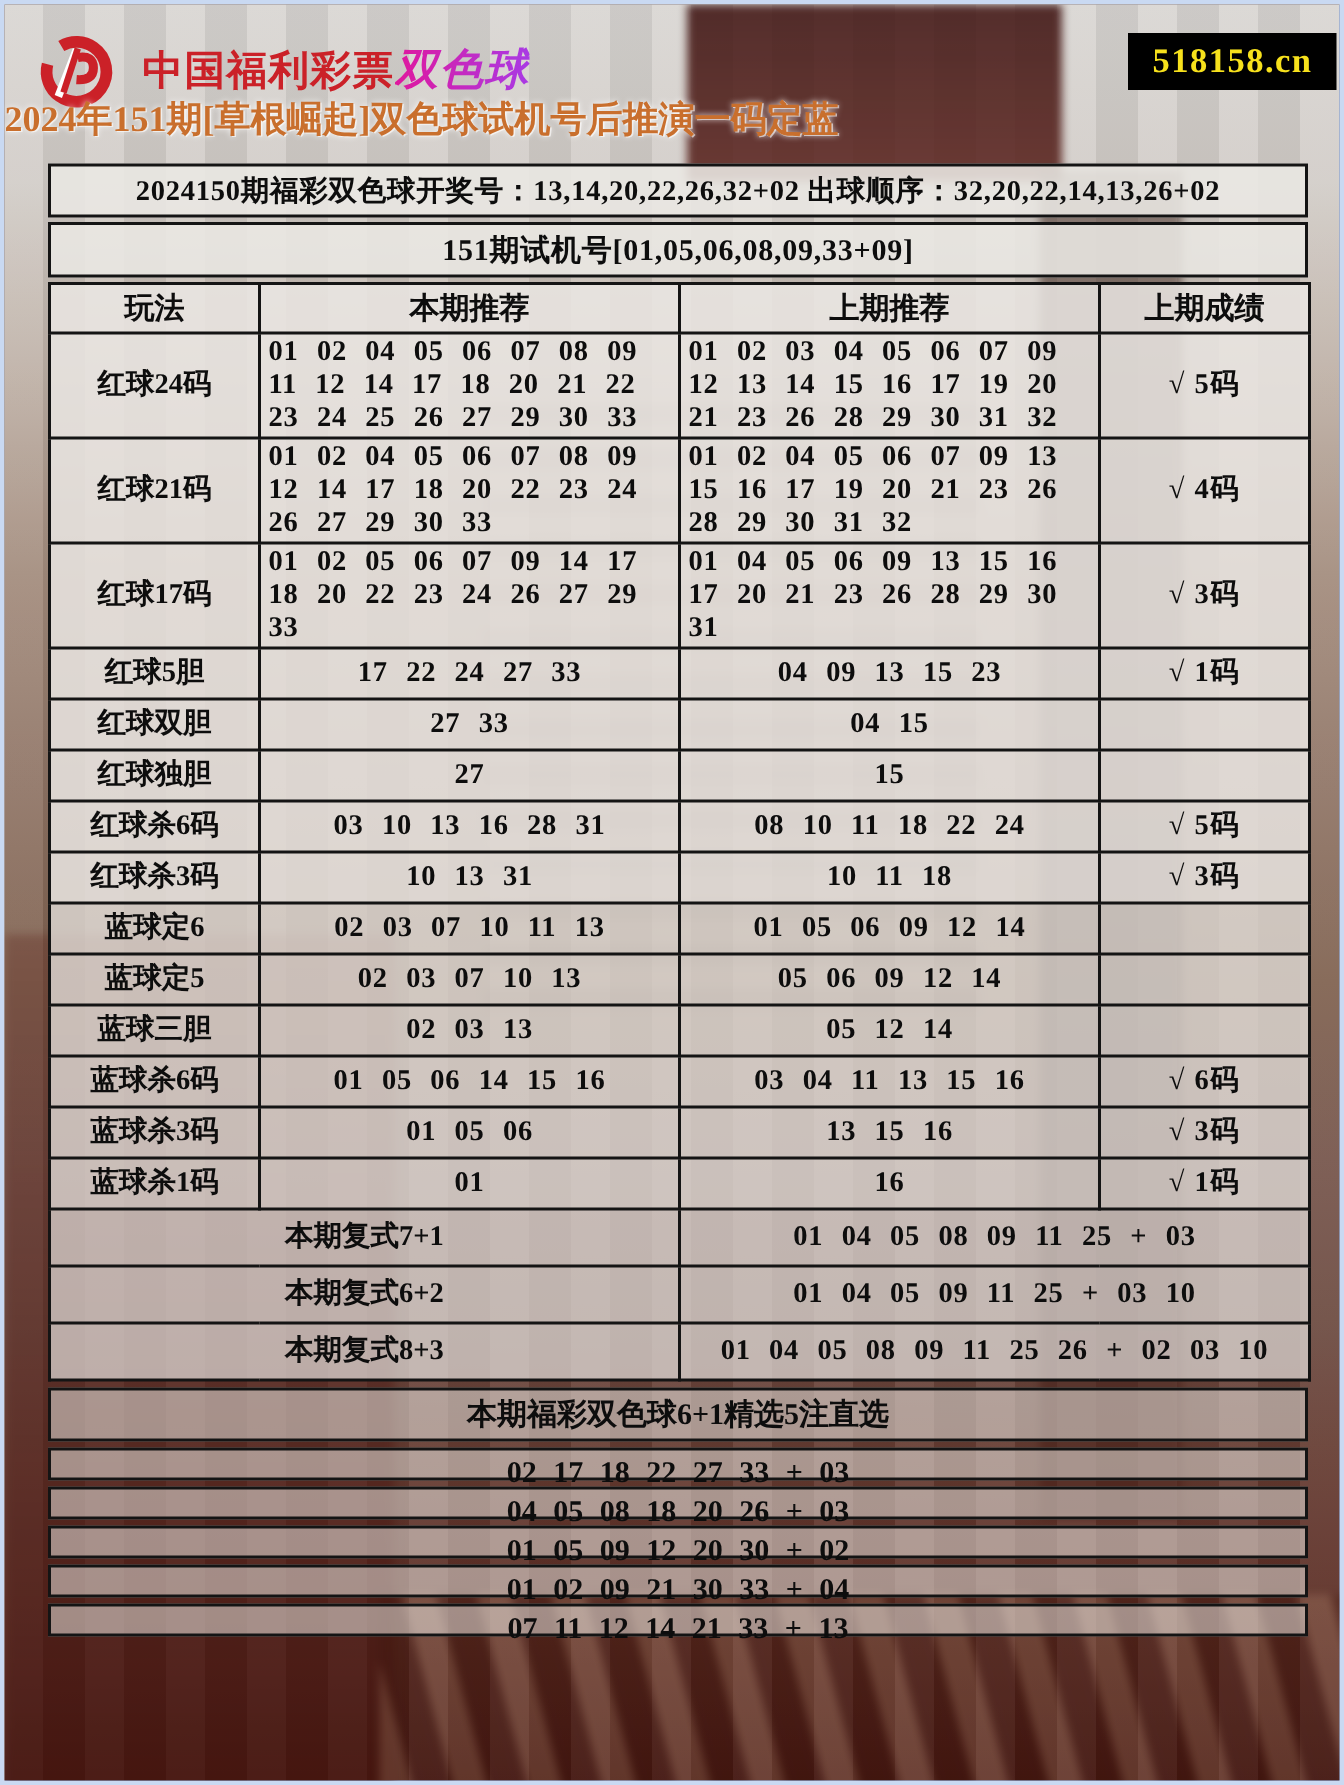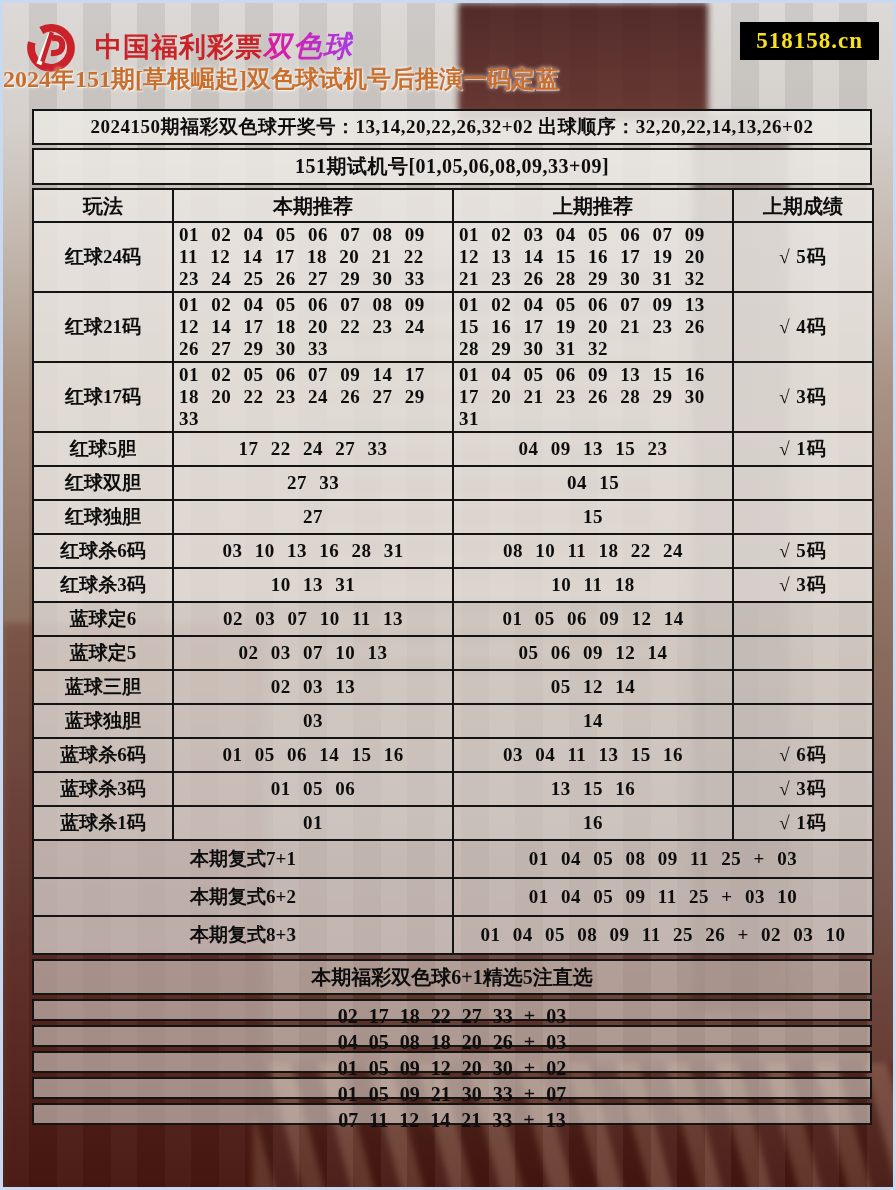--- a/index.html
+++ b/index.html
@@ -33,21 +33,21 @@
   
   .hdr { position:relative; height:96px; }
   .brand { position:absolute; left:22px; top:8px; display:flex; align-items:center; }
   .brand svg { display:block; }
   .brand-text { font-family:"Liberation Sans","DejaVu Sans",sans-serif; font-weight:bold; font-size:27px; color:#cb2128; letter-spacing:1px; margin-left:18px; }
   .brand-game {
     font-family:"Liberation Sans","DejaVu Sans",sans-serif; font-weight:bold; font-style:italic; font-size:29px; letter-spacing:1px;
     background:linear-gradient(90deg,#e0189d,#a93ae4); -webkit-background-clip:text; background-clip:text; color:transparent;
   }
   .badge {
-    position:absolute; right:14px; top:9px; background:#000; color:#f7e11c;
+    position:absolute; right:2px; top:9px; background:#000; color:#f7e11c;
     font-size:23px; font-weight:bold; padding:6px 16px; letter-spacing:1px;
   }
   .title {
     position:absolute; left:0; right:0; top:50px; text-align:left;
     font-size:24px; font-weight:bold; color:#c96f2d; letter-spacing:0px; white-space:nowrap;
     text-shadow:0 0 4px rgba(255,255,255,.9), 1px 1px 0 rgba(255,255,255,.6);
   }
 
   
   .wrap-tbl { margin-left:29px; width:840px; }
@@ -193,26 +193,20 @@
           <td class="nums">05 06 09 12 14</td>
           <td class="score"></td>
         </tr>
         <tr class="h1 dim">
           <td>蓝球三胆</td>
           <td class="nums">02 03 13</td>
           <td class="nums">05 12 14</td>
           <td class="score"></td>
         </tr>
         <tr class="h1 dim">
-          <td>蓝球独胆</td>
-          <td class="nums">03</td>
-          <td class="nums">14</td>
-          <td class="score"></td>
-        </tr>
-        <tr class="h1 dim">
           <td>蓝球杀6码</td>
           <td class="nums">01 05 06 14 15 16</td>
           <td class="nums">03 04 11 13 15 16</td>
           <td class="score">√ 6码</td>
         </tr>
         <tr class="h1 dim">
           <td>蓝球杀3码</td>
           <td class="nums">01 05 06</td>
           <td class="nums">13 15 16</td>
           <td class="score">√ 3码</td>
@@ -235,17 +229,17 @@
           <td colspan="2">本期复式8+3</td>
           <td colspan="2" class="nums">01 04 05 08 09 11 25 26 + 02 03 10</td>
         </tr>
       </tbody>
         </table>
 
       <div class="fbar head">本期福彩双色球6+1精选5注直选</div>
       <div class="fbar">02 17 18 22 27 33 + 03</div>
       <div class="fbar">04 05 08 18 20 26 + 03</div>
       <div class="fbar">01 05 09 12 20 30 + 02</div>
-      <div class="fbar">01 05 09 21 30 33 + 07</div>
+      <div class="fbar">01 02 09 21 30 33 + 04</div>
       <div class="fbar">07 11 12 14 21 33 + 13</div>
     </div>
   </div>
 </div>
 
 </body></html>

